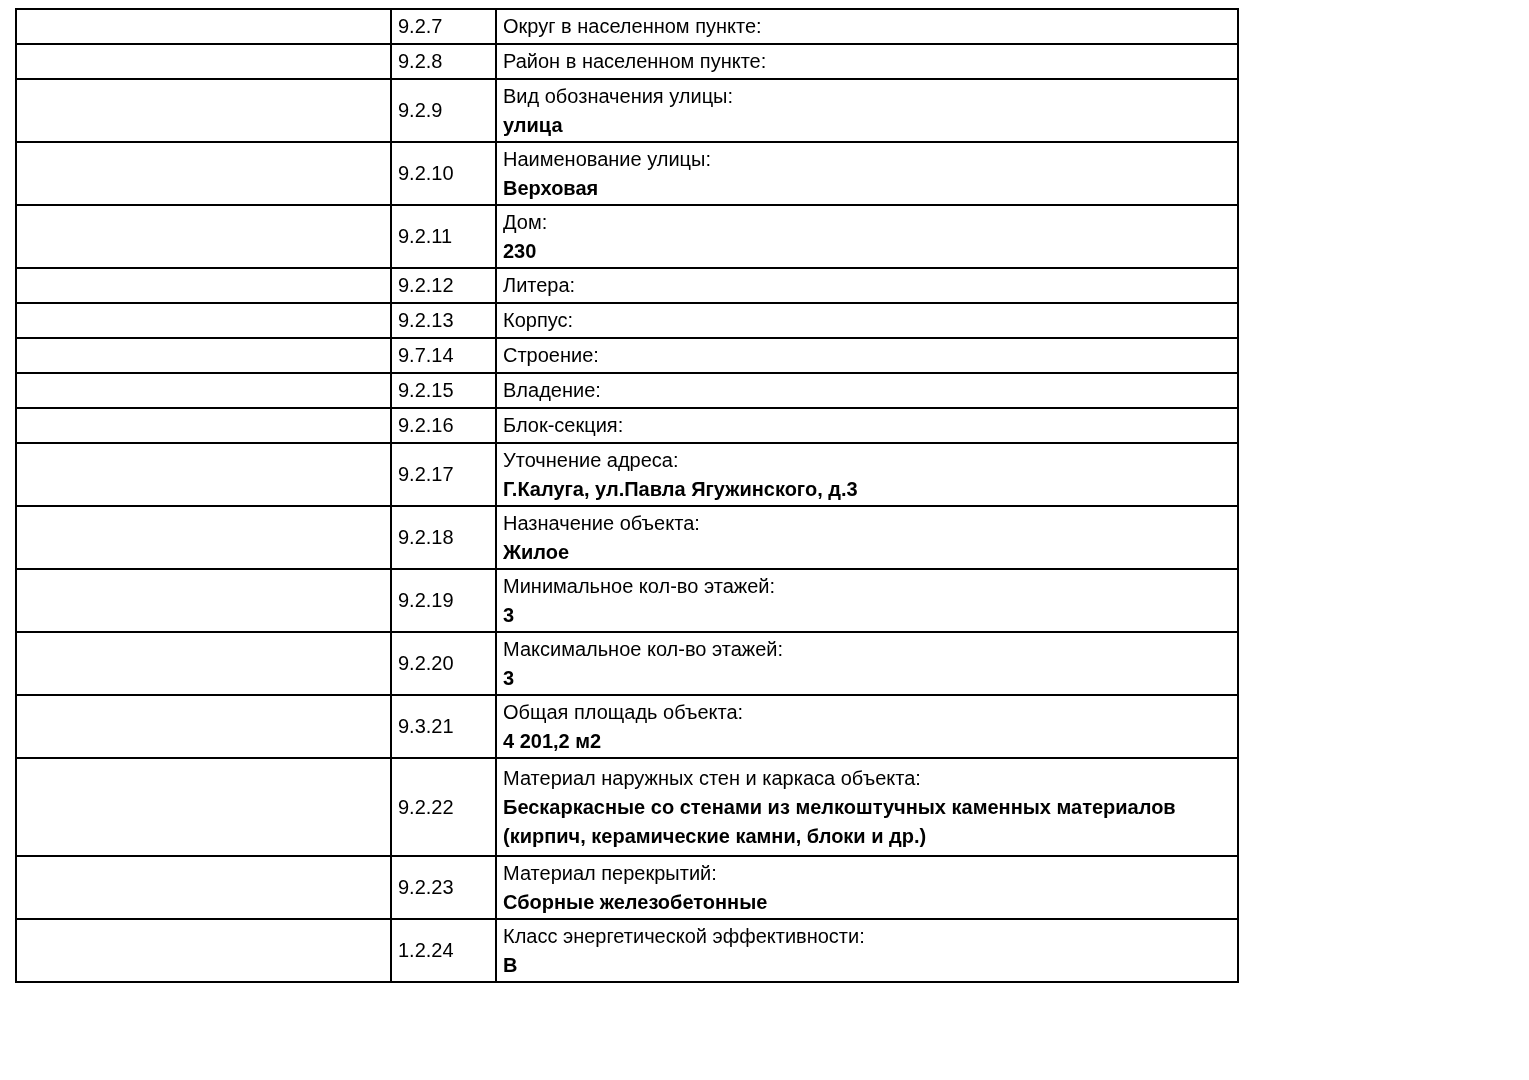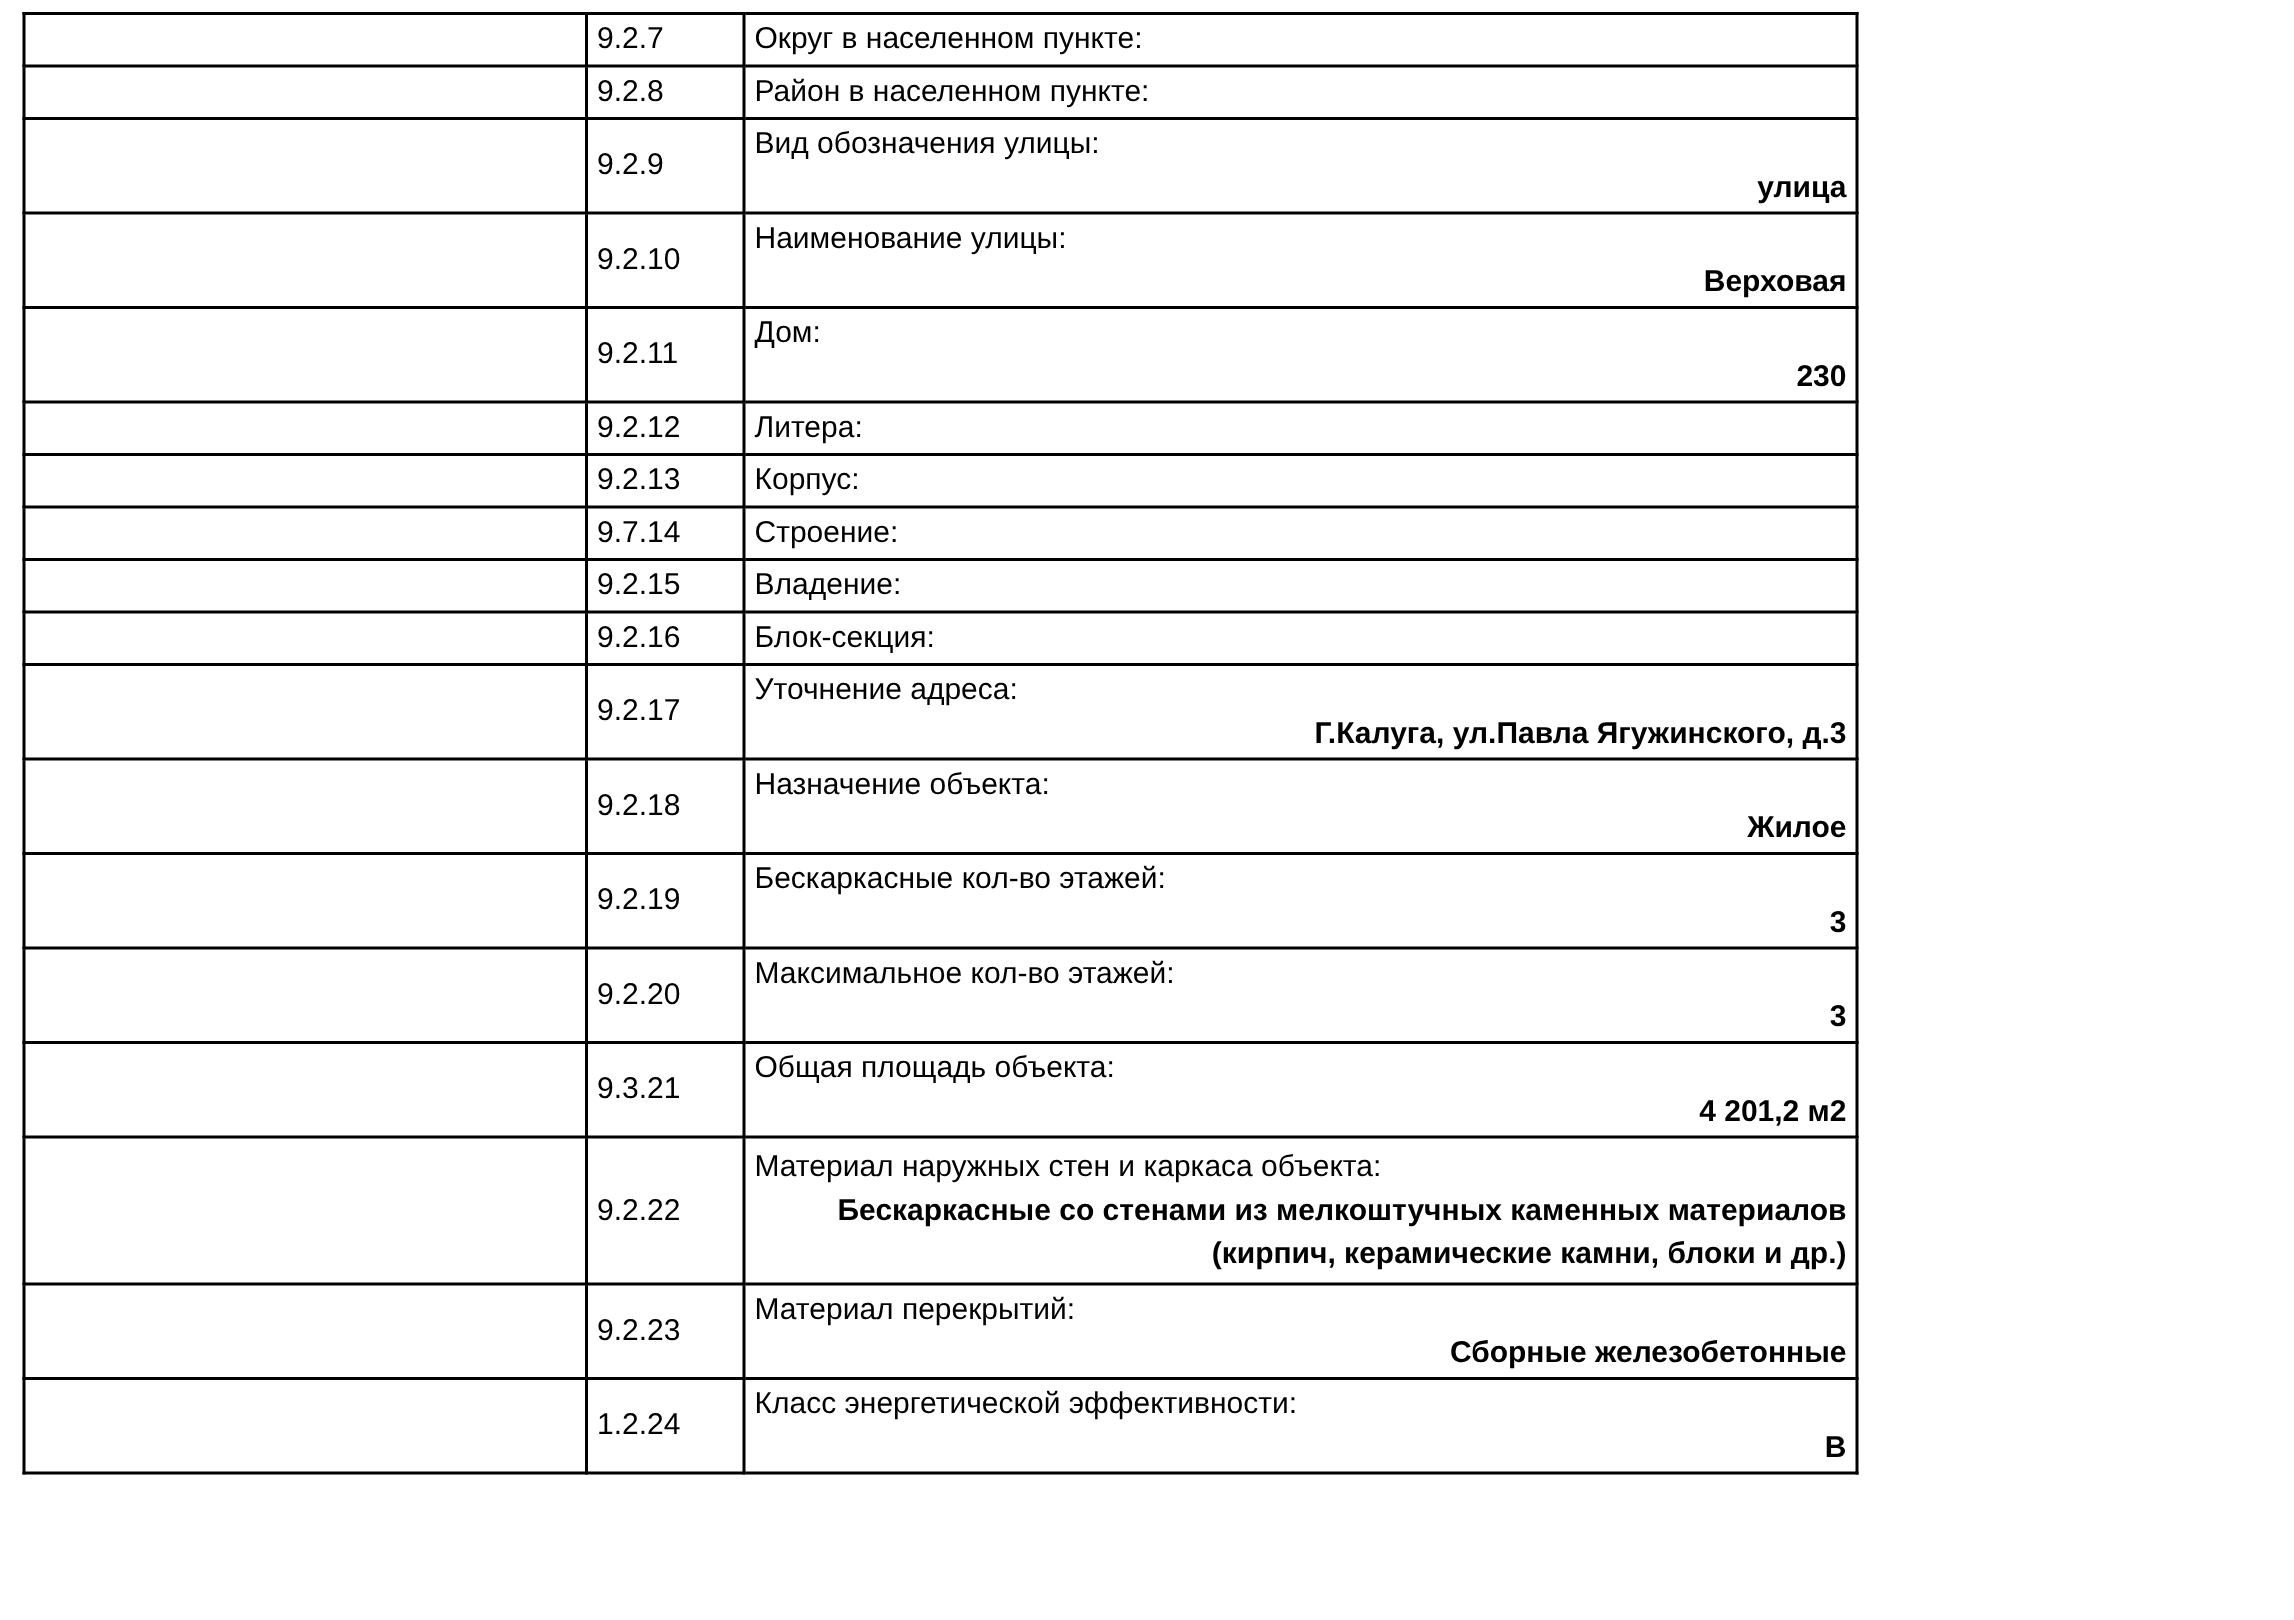--- a/index.html
+++ b/index.html
@@ -36,21 +36,21 @@
 
   tr.h1 { height: 35px; }
   tr.h2 { height: 63px; }
   tr.h3 { height: 98px; }
 
   td.c-num {
     font-weight: 400;
     padding-left: 6px;
   }
   .label { font-weight: 400; }
-  .value { font-weight: 700; text-align: right; }
+  .value { font-weight: 700; }
 </style>
 </head>
 <body>
 
 <table class="decl">
   <colgroup>
     <col class="c-empty-col">
     <col class="c-num-col">
     <col class="c-content-col">
   </colgroup>
@@ -148,21 +148,21 @@
       <td class="c-num">9.2.18</td>
       <td class="c-content">
         <div class="label">Назначение объекта:</div>
         <div class="value">Жилое</div>
       </td>
     </tr>
     <tr class="h2">
       <td class="c-empty"></td>
       <td class="c-num">9.2.19</td>
       <td class="c-content">
-        <div class="label">Бескаркасные кол-во этажей:</div>
+        <div class="label">Минимальное кол-во этажей:</div>
         <div class="value">3</div>
       </td>
     </tr>
     <tr class="h2">
       <td class="c-empty"></td>
       <td class="c-num">9.2.20</td>
       <td class="c-content">
         <div class="label">Максимальное кол-во этажей:</div>
         <div class="value">3</div>
       </td>

